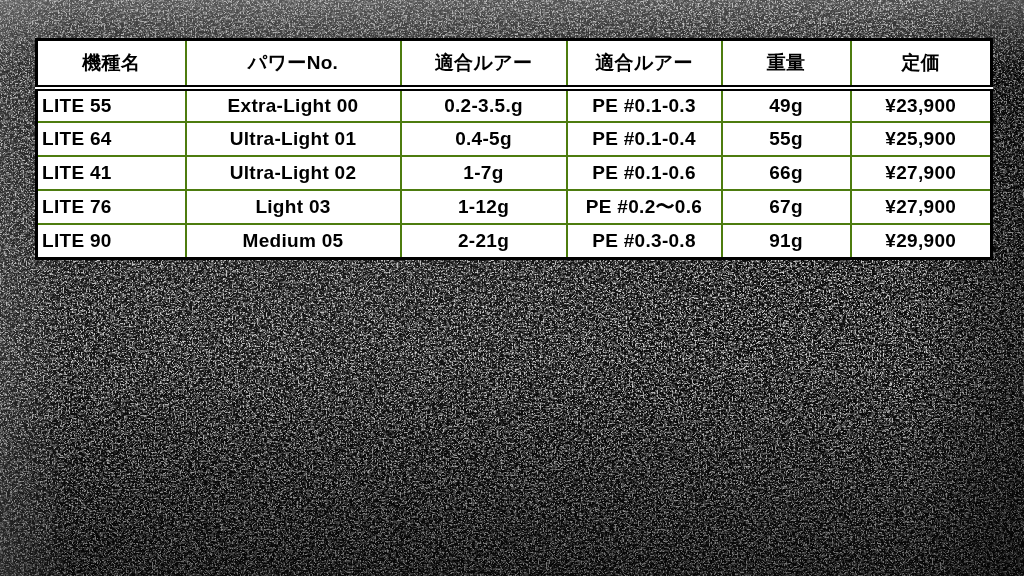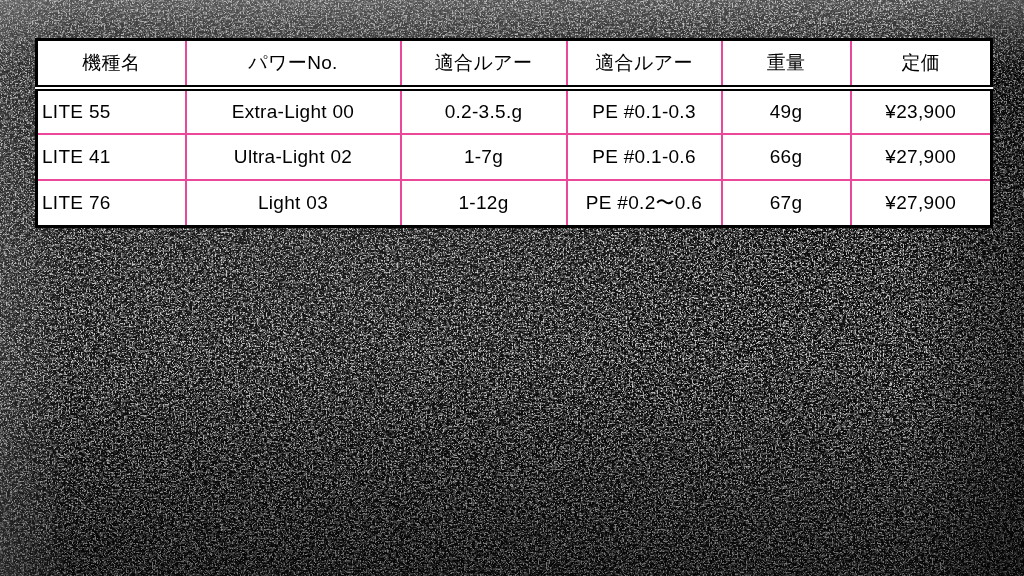--- a/index.html
+++ b/index.html
@@ -42,37 +42,37 @@
     z-index: 2;
     width: 955px;
     border-collapse: collapse;
     table-layout: fixed;
     background: #ffffff;
     border: 3px solid #000000;
     color: #000000;
   }
   table.spec th,
   table.spec td {
-    border: 2px solid #ec4899;
-    font-weight: normal;
+    border: 2px solid #4d7c0f;
+    font-weight: bold;
     font-size: 19px;
     letter-spacing: 0.3px;
     text-align: center;
     vertical-align: middle;
     padding: 0 2px;
     overflow: hidden;
     white-space: nowrap;
   }
   table.spec thead th {
     height: 44px;
     border-bottom: 6px double #000000;
     font-size: 19px;
   }
   table.spec tbody tr {
-    height: 46px;
+    height: 34px;
   }
   table.spec tbody td:first-child {
     text-align: left;
     padding-left: 4px;
   }
 </style>
 </head>
 <body>
 
 <div class="stage">
@@ -117,31 +117,47 @@
     <tbody>
         <tr>
           <td>LITE 55</td>
           <td>Extra-Light 00</td>
           <td>0.2-3.5.g</td>
           <td>PE #0.1-0.3</td>
           <td>49g</td>
           <td>¥23,900</td>
         </tr>
         <tr>
+          <td>LITE 64</td>
+          <td>Ultra-Light 01</td>
+          <td>0.4-5g</td>
+          <td>PE #0.1-0.4</td>
+          <td>55g</td>
+          <td>¥25,900</td>
+        </tr>
+        <tr>
           <td>LITE 41</td>
           <td>Ultra-Light 02</td>
           <td>1-7g</td>
           <td>PE #0.1-0.6</td>
           <td>66g</td>
           <td>¥27,900</td>
         </tr>
         <tr>
           <td>LITE 76</td>
           <td>Light 03</td>
           <td>1-12g</td>
           <td>PE #0.2〜0.6</td>
           <td>67g</td>
           <td>¥27,900</td>
         </tr>
+        <tr>
+          <td>LITE 90</td>
+          <td>Medium 05</td>
+          <td>2-21g</td>
+          <td>PE #0.3-0.8</td>
+          <td>91g</td>
+          <td>¥29,900</td>
+        </tr>
       </tbody>
   </table>
 
 </div>
 
 </body></html>

